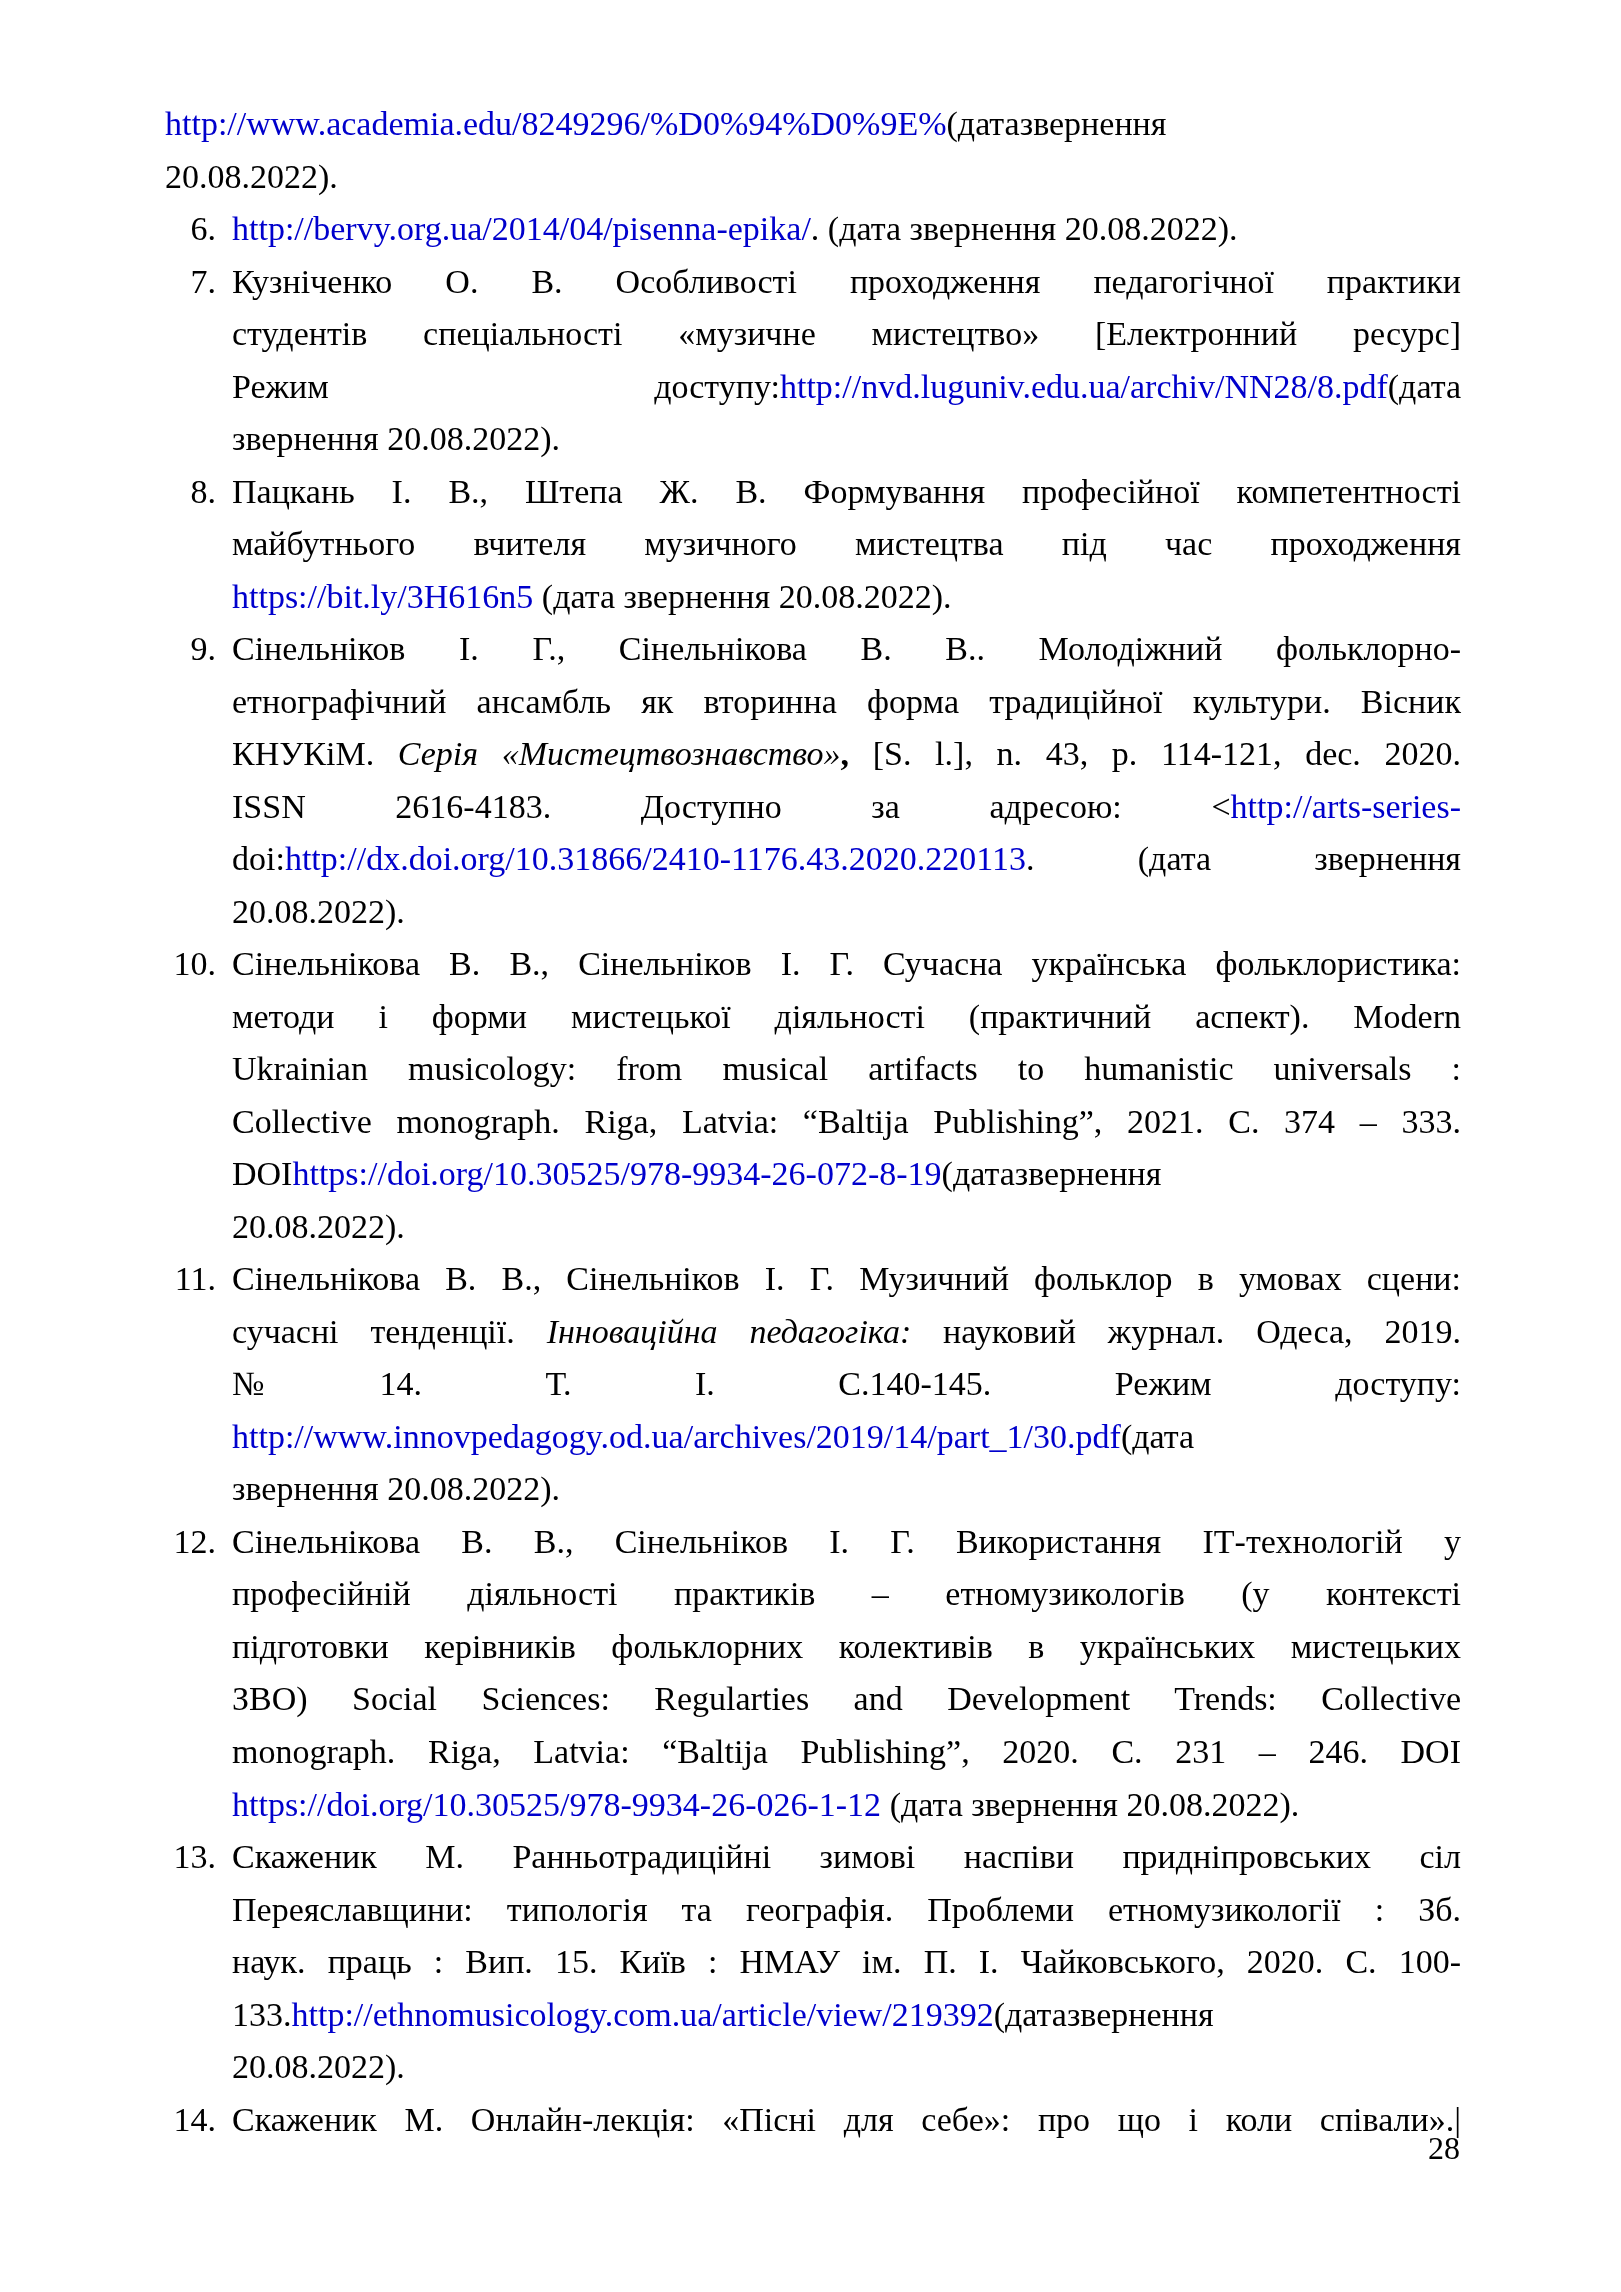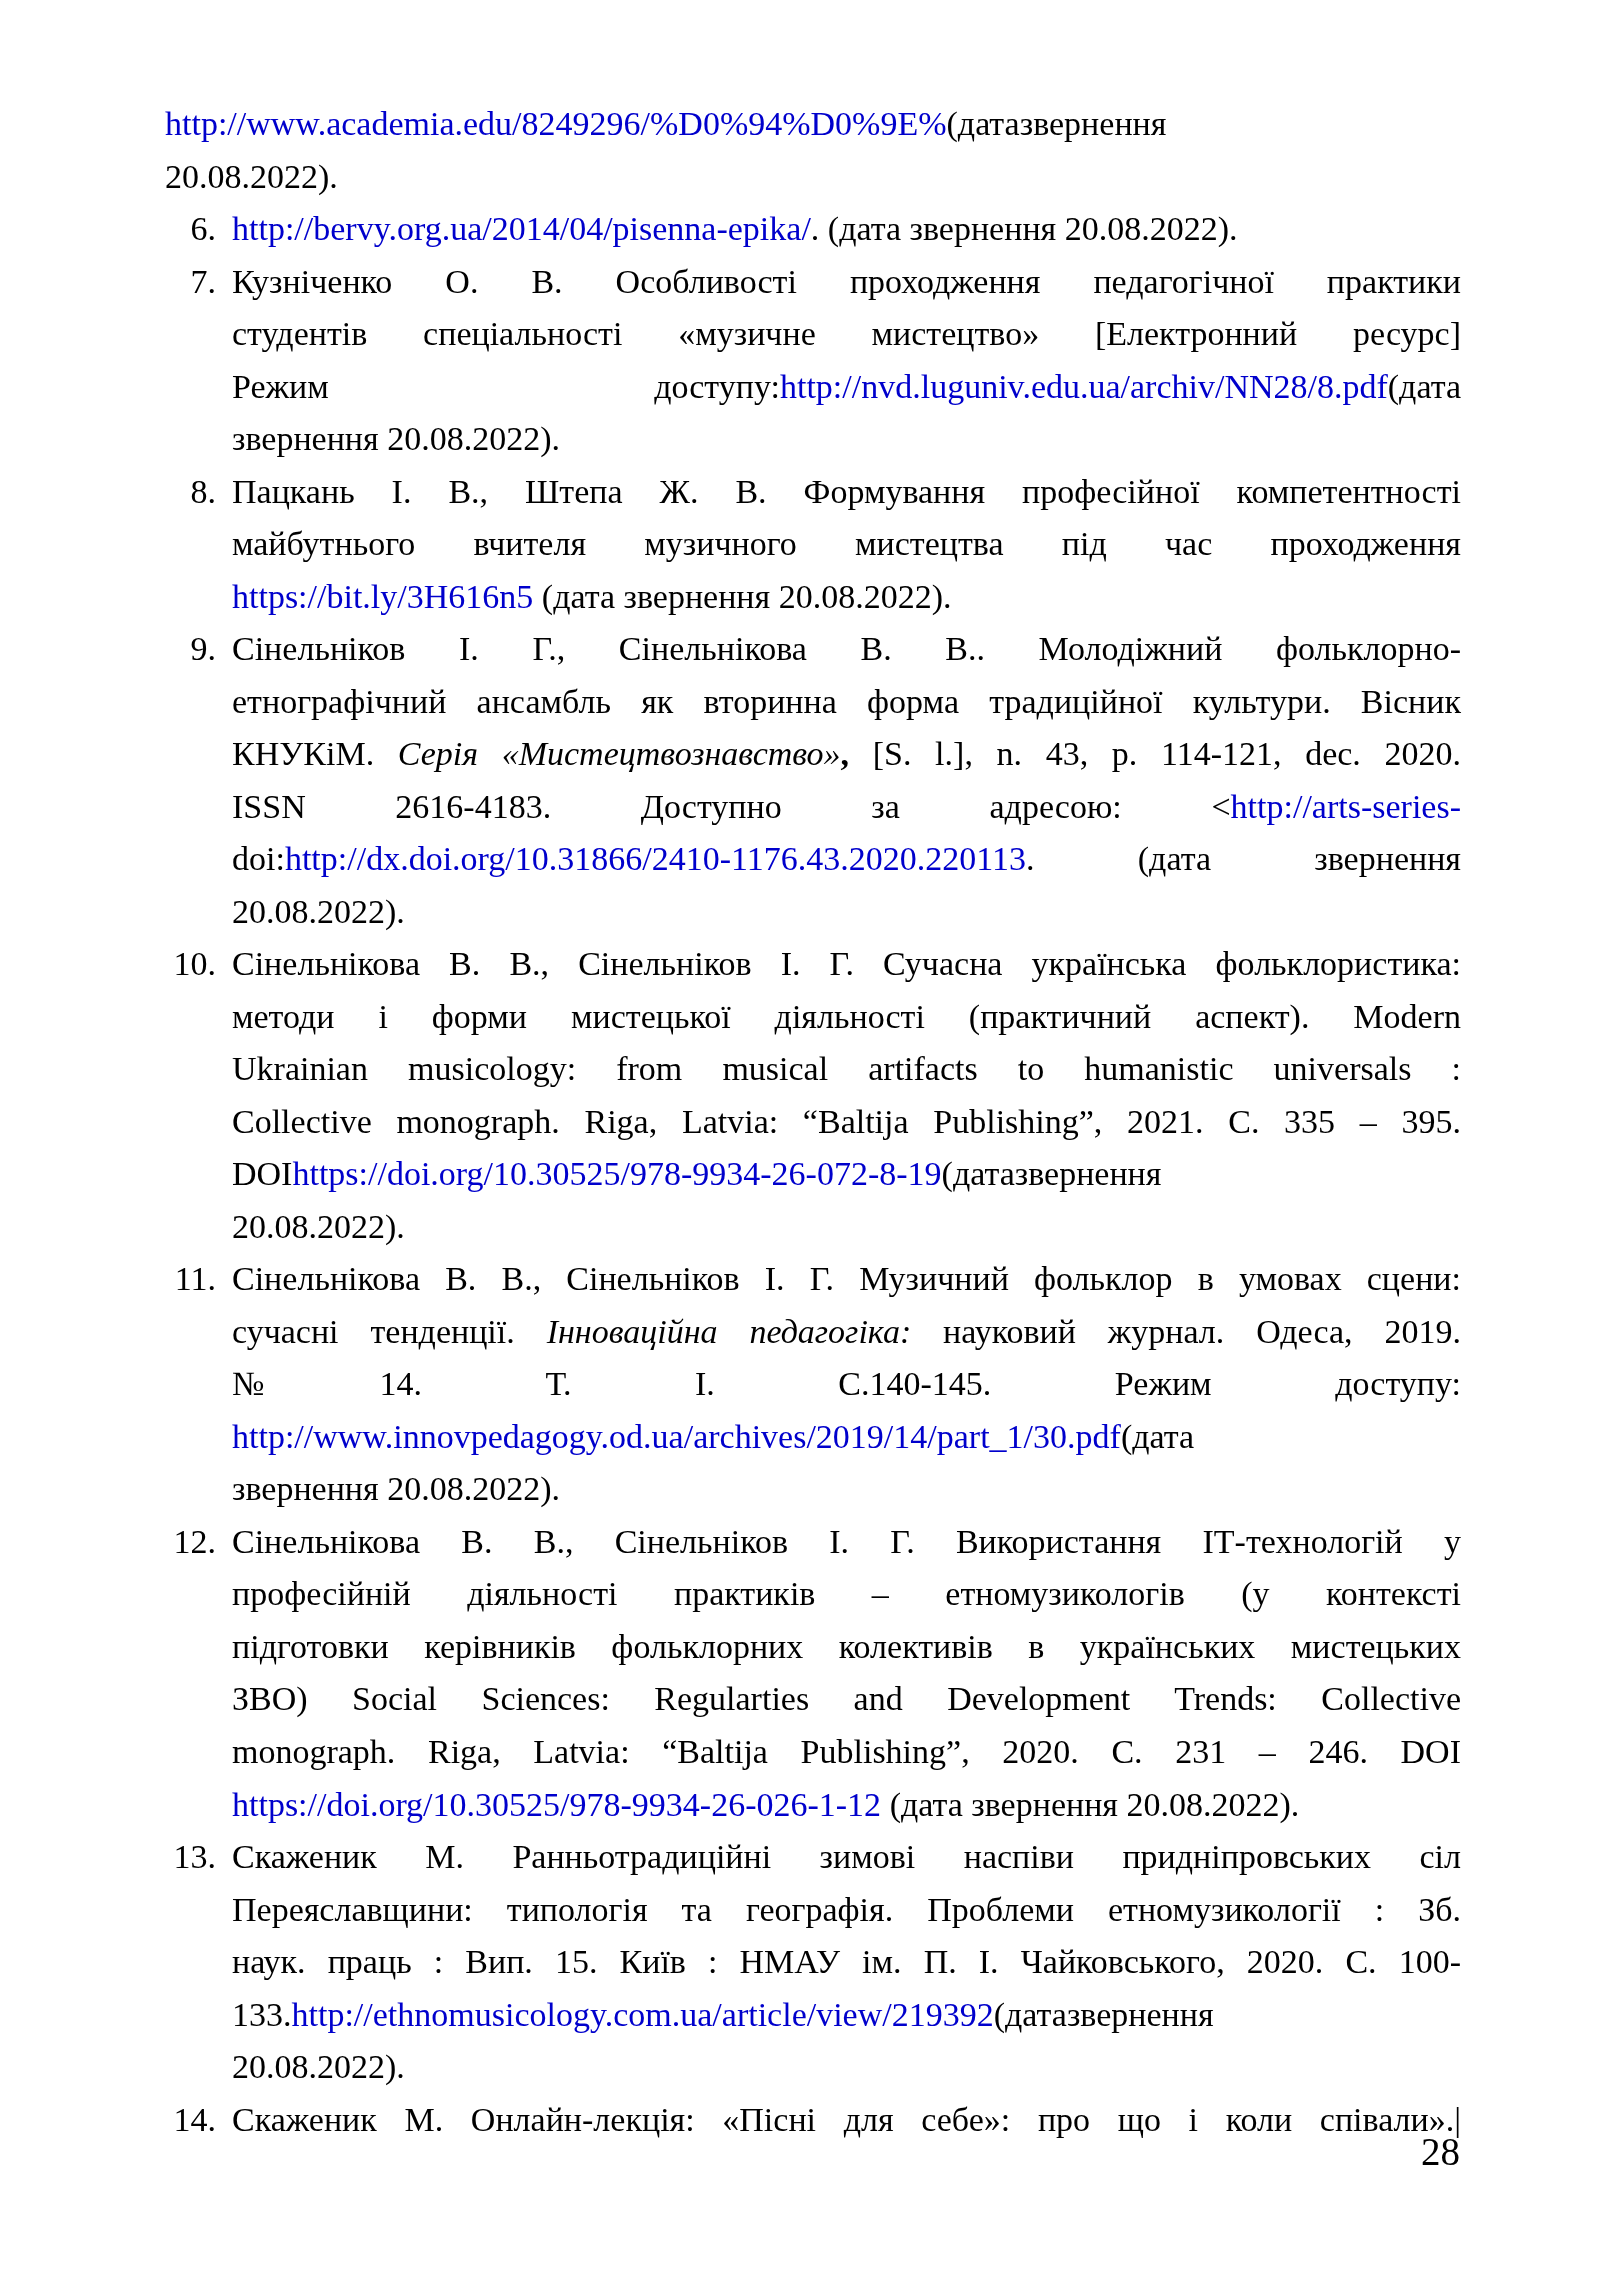--- a/index.html
+++ b/index.html
@@ -73,21 +73,21 @@
   }
   .justify-row {
     display: block;
     text-align: justify;
     text-align-last: justify;
   }
   .page-number {
     position: absolute;
     right: 161px;
     top: 2132px;
-    font-size: 39px;
+    font-size: 32px;
     line-height: 1;
   }
 </style>
 </head>
 <body>
 
 <div class="page">
   <div class="content">
 
     <div class="ref-item orphan">
@@ -123,21 +123,21 @@
       <span class="justify-row"><span>ISSN 2616-4183. Доступно за адресою: &lt;</span><span class="lnk">http://arts-series-</span></span>
       <span class="justify-row"><span>doi:</span><span class="lnk">http://dx.doi.org/10.31866/2410-1176.43.2020.220113</span><span>. (дата звернення</span></span>
       <span class="spacer-line">20.08.2022).</span>
     </div>
 
     <div class="ref-item">
       <span class="marker">10.</span>
       <span class="justify-row">Сінельнікова В. В., Сінельніков І. Г. Сучасна українська фольклористика:</span>
       <span class="justify-row">методи і форми мистецької діяльності (практичний аспект). Modern</span>
       <span class="justify-row">Ukrainian musicology: from musical artifacts to humanistic universals :</span>
-      <span class="justify-row">Collective monograph. Riga, Latvia: “Baltija Publishing”, 2021. С. 335 – 395.</span>
+      <span class="justify-row">Collective monograph. Riga, Latvia: “Baltija Publishing”, 2021. С. 374 – 333.</span>
       <span class="justify-row"><span>DOI</span><span class="lnk">https://doi.org/10.30525/978-9934-26-072-8-19</span><span>(дата</span><span>звернення</span></span>
       <span class="spacer-line">20.08.2022).</span>
     </div>
 
     <div class="ref-item">
       <span class="marker">11.</span>
       <span class="justify-row">Сінельнікова В. В., Сінельніков І. Г. Музичний фольклор в умовах сцени:</span>
       <span class="justify-row"><span>сучасні тенденції. </span><span class="it">Інноваційна педагогіка:</span><span> науковий журнал. Одеса, 2019.</span></span>
       <span class="justify-row">№14. Т. І. С.140-145. Режим доступу:</span>
       <span class="justify-row"><span class="lnk">http://www.innovpedagogy.od.ua/archives/2019/14/part_1/30.pdf</span><span>(дата</span></span>

